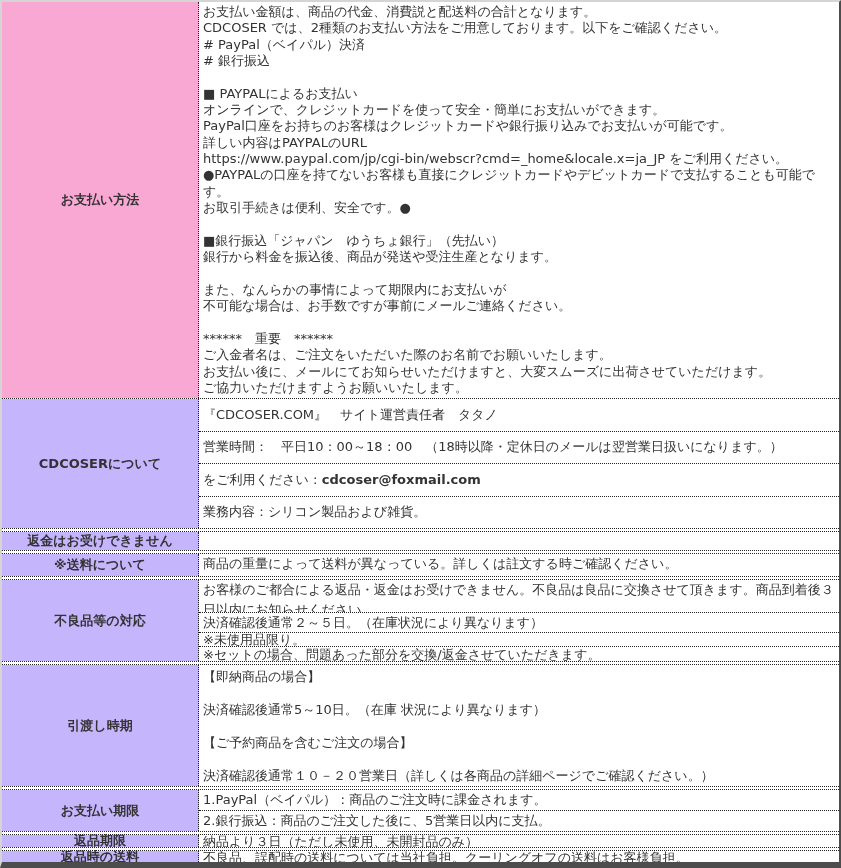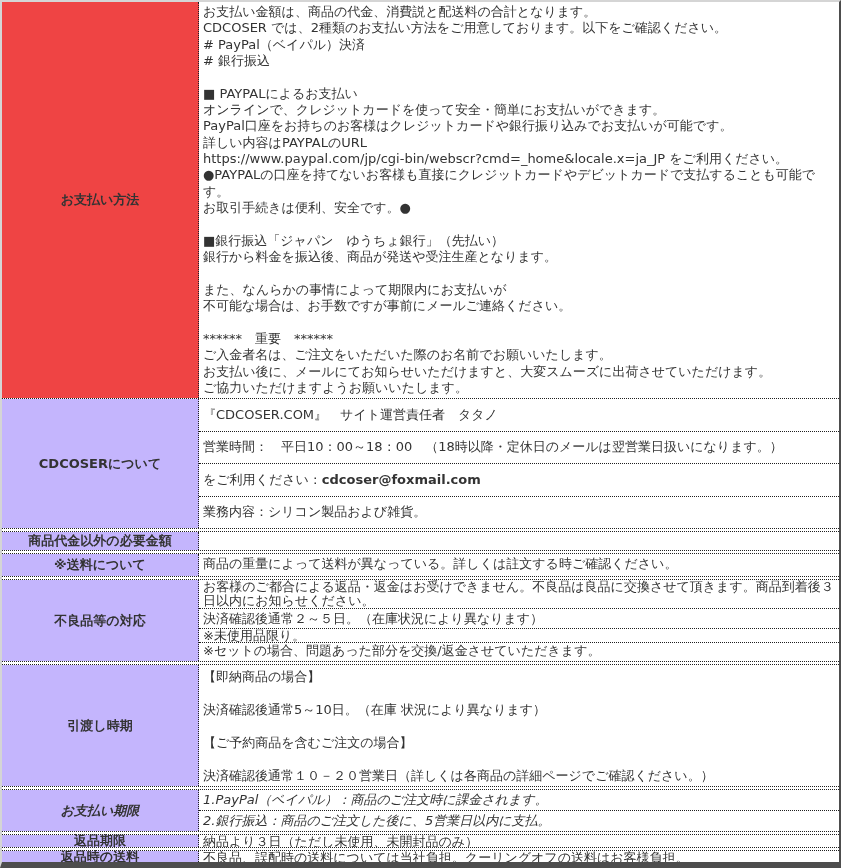--- a/index.html
+++ b/index.html
@@ -16,45 +16,45 @@
   }
   .row { display:flex; border-bottom:1px dotted #1f1f1f; box-sizing:border-box; }
   .row.gap { margin-top:2px; border-top:1px dotted #1f1f1f; }
   .hcell {
     flex:0 0 197px; width:197px; box-sizing:border-box;
     border-right:1px dotted #1f1f1f;
     background:#c4b5fd;
     display:flex; align-items:center; justify-content:center;
     font-weight:bold; text-align:center; padding:0 4px;
   }
-  .row-payment-method .hcell { background:#ef4444; }
+  .row-payment-method .hcell { background:#f9a8d4; }
   .bcell { flex:1; min-width:0; box-sizing:border-box; overflow:hidden; }
   .bcell.cols { display:flex; flex-direction:column; }
   .text { padding:2px 4px; white-space:pre-wrap; line-height:16.5px; }
   .row-payment-method { height:397px; }
   .row-payment-method .text { line-height:16.35px; padding:2px 4px 0 4px; }
   .row-about { height:130px; }
   .row-about .subrow { flex:1; }
   .subrow {
     display:flex; align-items:center; padding:0 4px;
     border-bottom:1px dotted #1f1f1f; box-sizing:border-box;
     white-space:pre-wrap; overflow:hidden;
   }
   .subrow:last-child { border-bottom:none; }
   .row-extra-fees { height:20px; }
   .row-extra-fees .text { padding:1px 4px; line-height:16px; }
   .row-shipping-note { height:24px; }
   .row-shipping-note .text { padding:2px 4px; line-height:16.5px; }
   .row-defective { height:83px; }
-  .row-defective .sub-long { padding:0 4px; line-height:14px; align-items:flex-start; }
+  .row-defective .sub-long { padding:0 4px; line-height:20px; align-items:flex-start; }
   .row-defective .sub-mid  { height:20px; flex:0 0 auto; }
   .row-defective .sub-tight{ height:14px; flex:0 0 auto; line-height:13px; }
   .row-delivery { height:123px; }
   .row-delivery .text { padding:4px 4px 0 4px; line-height:16.5px; }
-  .row-pay-deadline { height:43px;font-style:italic; }
+  .row-pay-deadline { height:43px; }
   .row-pay-deadline .subrow { flex:1; }
   .row-return-deadline { height:14px; }
   .row-return-deadline .text { padding:0 4px; line-height:13px; }
   .row-return-shipping { height:13px; }
   .row-return-shipping .text { padding:0 4px; line-height:13px; }
   .email { font-weight:bold; }
 </style>
 </head>
 <body>
 
@@ -96,21 +96,21 @@
       <div class="subrow">営業時間：　平日10：00～18：00　（18時以降・定休日のメールは翌営業日扱いになります。）</div>
       <div class="subrow">
         <span>をご利用ください：</span>
         <span class="email">cdcoser@foxmail.com</span>
       </div>
       <div class="subrow">業務内容：シリコン製品および雑貨。</div>
     </div>
   </div>
 
   <div class="row gap row-extra-fees">
-    <div class="hcell">商品代金以外の必要金額</div>
+    <div class="hcell">返金はお受けできません</div>
   </div>
 
   <div class="row gap row-shipping-note">
     <div class="hcell">※送料について</div>
     <div class="bcell">
       <div class="text">商品の重量によって送料が異なっている。詳しくは註文する時ご確認ください。</div>
     </div>
   </div>
 
   <div class="row gap row-defective">

